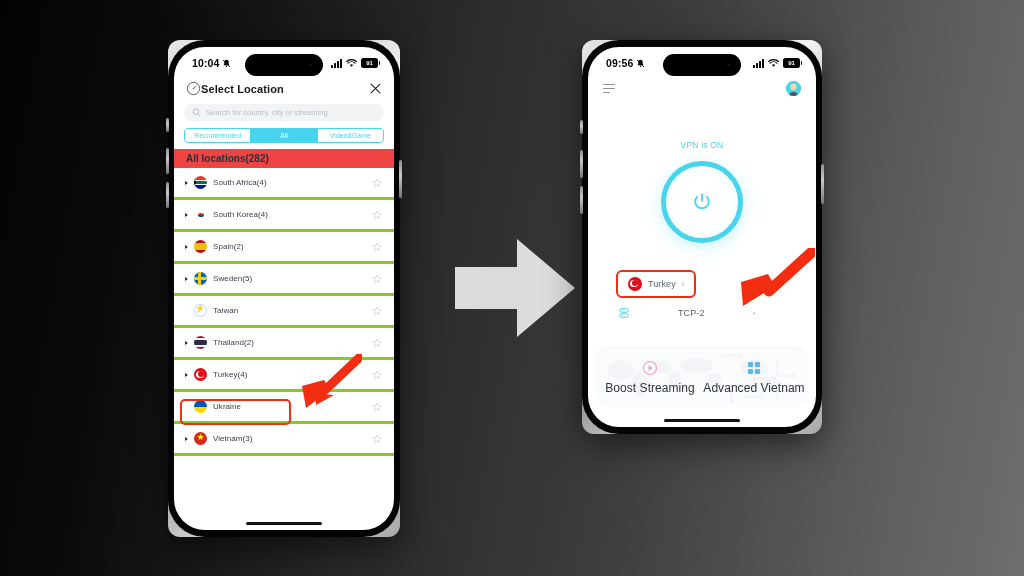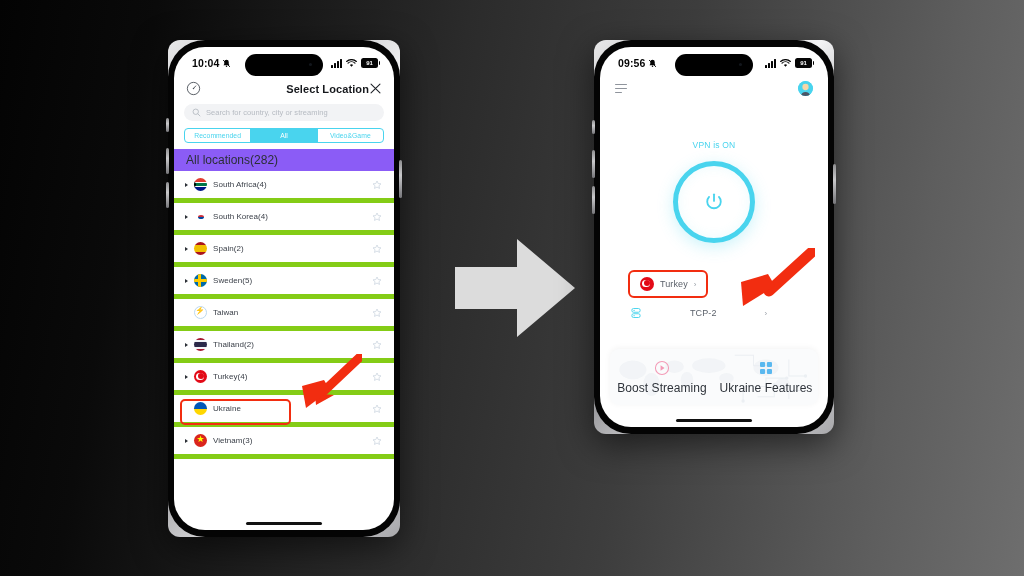--- a/index.html
+++ b/index.html
@@ -25,21 +25,21 @@
     padding: 7px 6px;
   }
   .screen {
     width: 100%; height: 100%;
     border-radius: 31px;
     background: #ffffff;
     overflow: hidden;
     position: relative;
   }
   #phone-left  { left: 168px; top: 40px;  width: 232px; height: 497px; }
-  #phone-right { left: 594px; top: 40px;  width: 240px; height: 394px; }
+  #phone-right { left: 582px; top: 40px;  width: 240px; height: 394px; }
 
   
   .btn-side { position:absolute; background: linear-gradient(180deg,#8e8e90,#c8c8ca 40%,#76767a); border-radius:2px; }
   .btn-left  { left: -2px; width: 3px; }
   .btn-right { right: -2px; width: 3px; }
 
   
   .statusbar {
     height: 30px; display:flex; align-items:center; justify-content:space-between;
     padding: 2px 16px 0 18px; position:relative; z-index:3;
@@ -61,45 +61,45 @@
   .island {
     position:absolute; top:7px; left:50%; transform:translateX(-50%);
     width:78px; height:22px; border-radius:12px; background:#000; z-index:4;
   }
   .island:after{ content:""; position:absolute; right:11px; top:9px; width:3px;height:3px;border-radius:50%;
                  background:#12161c; }
 
   
   .loc-header { display:flex; align-items:center; padding: 4px 12px 6px; position:relative; }
   .gauge-icon svg { width:15px; height:15px; display:block; }
-  .loc-title { flex:1; text-align:right; font-size:11px; font-weight:700; color:#16181c; letter-spacing:.1px; }
+  .loc-title { flex:1; text-align:left; font-size:11px; font-weight:700; color:#16181c; letter-spacing:.1px; }
   .close-x svg { width:13px; height:13px; display:block; }
 
   .search-bar {
     margin: 2px 10px 0; height:17px; border-radius:9px; background:#f2f3f5;
     display:flex; align-items:center; gap:5px; padding:0 8px;
   }
   .search-bar svg { width:9px; height:9px; flex:none; }
   .search-ph { font-size:7.5px; color:#b6bbc2; letter-spacing:.05px; }
 
   .segbar {
     margin: 7px 10px 0; height:15px; border:1px solid #49d4ee; border-radius:4px;
     display:flex; overflow:hidden;
   }
   .seg { flex:1; display:flex; align-items:center; justify-content:center;
          font-size:6.8px; color:#49d4ee; letter-spacing:.05px; }
   .seg.active { background:#49d4ee; color:#fff; font-weight:400; }
   .seg + .seg { border-left:1px solid #49d4ee; }
 
-  .all-loc { background:#8b5cf6; padding:4px 12px; font-size:12px; font-weight:400; color:#2b2f36; margin-top:6px; }
+  .all-loc { background:#ef4444; padding:4px 12px; font-size:10px; font-weight:700; color:#2b2f36; margin-top:6px; }
 
   .loc-list { position:relative; }
   .loc-row {
     height:32px; display:flex; align-items:center; padding:0 12px 0 11px;
-    border-bottom:5px solid #84cc16; gap:6px; position:relative;
+    border-bottom:3px solid #84cc16; gap:6px; position:relative;
   }
   .caret { width:0;height:0;border-left:3.2px solid #2b2f36;border-top:2.4px solid transparent;border-bottom:2.4px solid transparent; flex:none; }
   .caret.hidden { visibility:hidden; }
   .flag { width:13px;height:13px;border-radius:50%;flex:none;overflow:hidden;position:relative; }
   .loc-name { font-size:8px; color:#3b4049; flex:1; letter-spacing:.05px; }
   .star svg { width:10px;height:10px; display:block; }
 
   
   .f-za{background:linear-gradient(180deg,#e03c31 0 33%,#fff 33% 38%,#007749 38% 62%,#fff 62% 67%,#001489 67%);}
   .f-za:after{content:"";position:absolute;left:-1px;top:0;width:7px;height:100%;
@@ -497,21 +497,21 @@
         </div>
         <div class="bc-item">
           <span class="bc-icon">
             <svg viewBox="0 0 20 20">
               <rect x="2.5" y="2.5" width="6.4" height="6.4" rx="1.4" fill="#5ab8ef"></rect>
               <rect x="11.1" y="2.5" width="6.4" height="6.4" rx="1.4" fill="#5ab8ef"></rect>
               <rect x="2.5" y="11.1" width="6.4" height="6.4" rx="1.4" fill="#5ab8ef"></rect>
               <rect x="11.1" y="11.1" width="6.4" height="6.4" rx="1.4" fill="#5ab8ef"></rect>
             </svg>
           </span>
-          <span class="bc-label">Ukraine Features</span>
+          <span class="bc-label">Advanced Vietnam</span>
         </div>
       </div>
 
       <div class="home-ind"></div>
     </div>
   </div>
 </div>
 
 <svg id="red-arrow-right" class="red-arrow" viewBox="0 0 80 66">
   <path d="M78 3 L34 43" stroke="#f22d10" stroke-width="11" stroke-linecap="round"></path>

